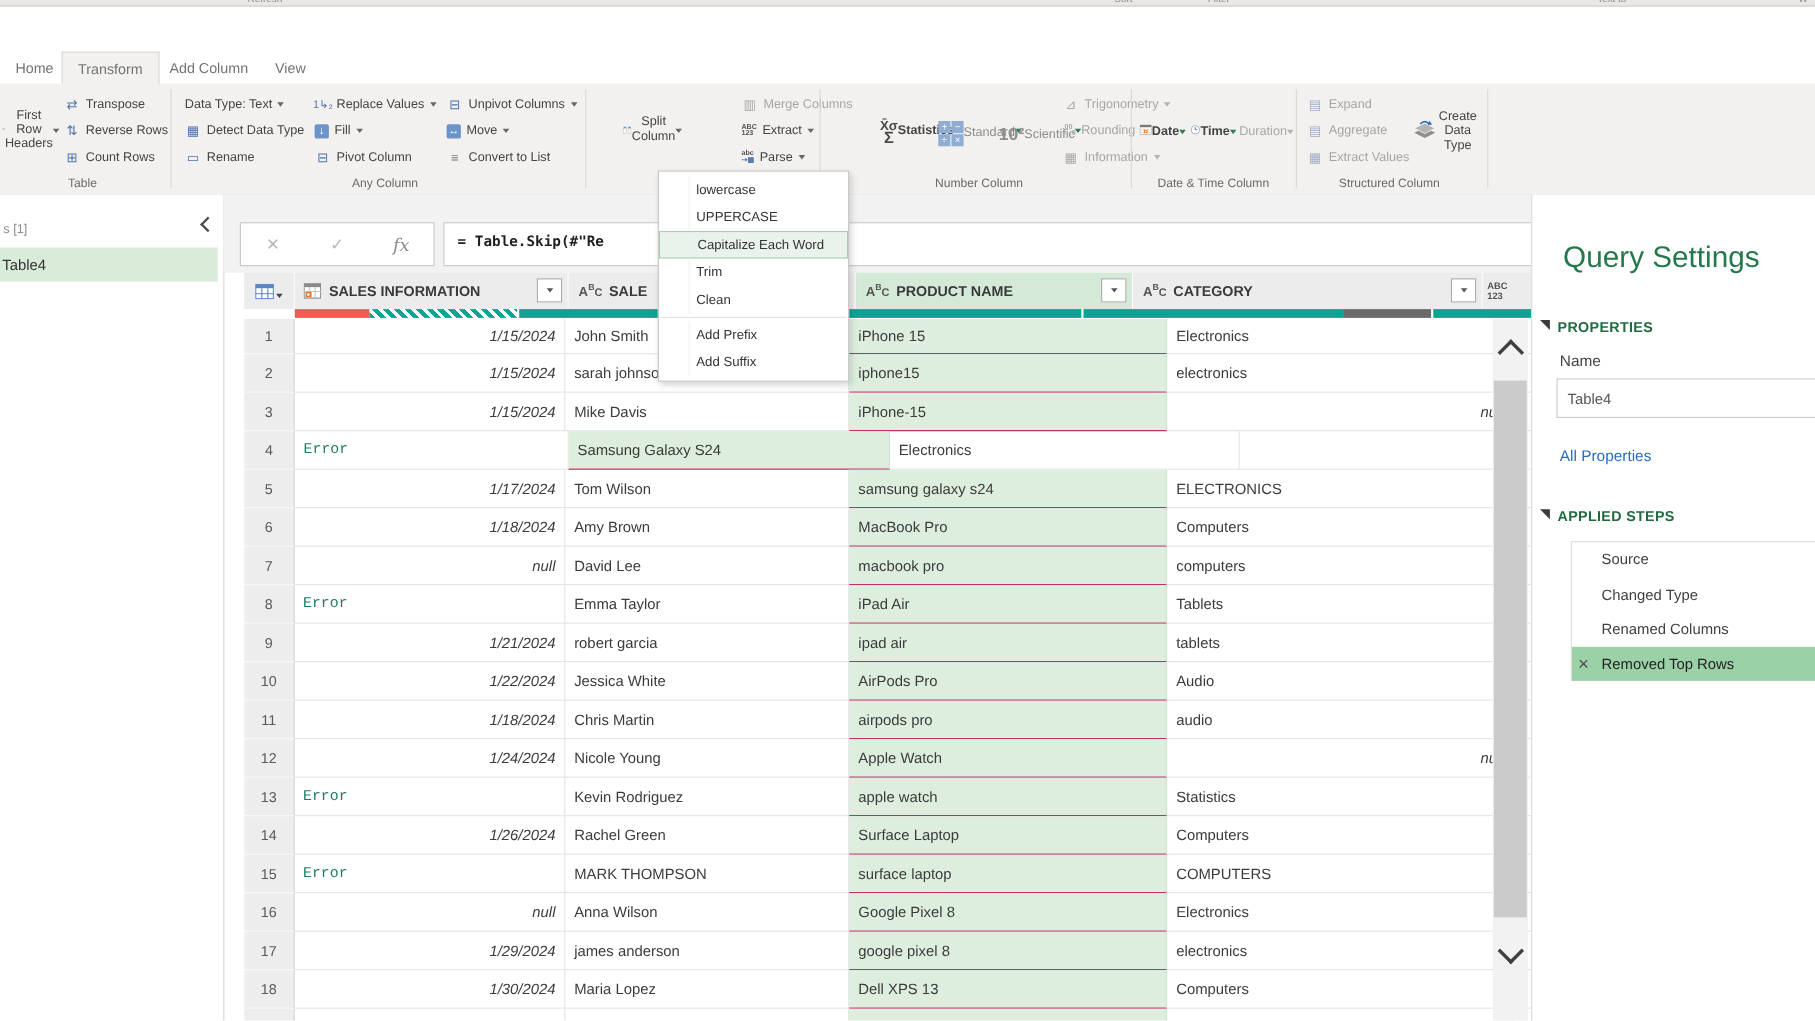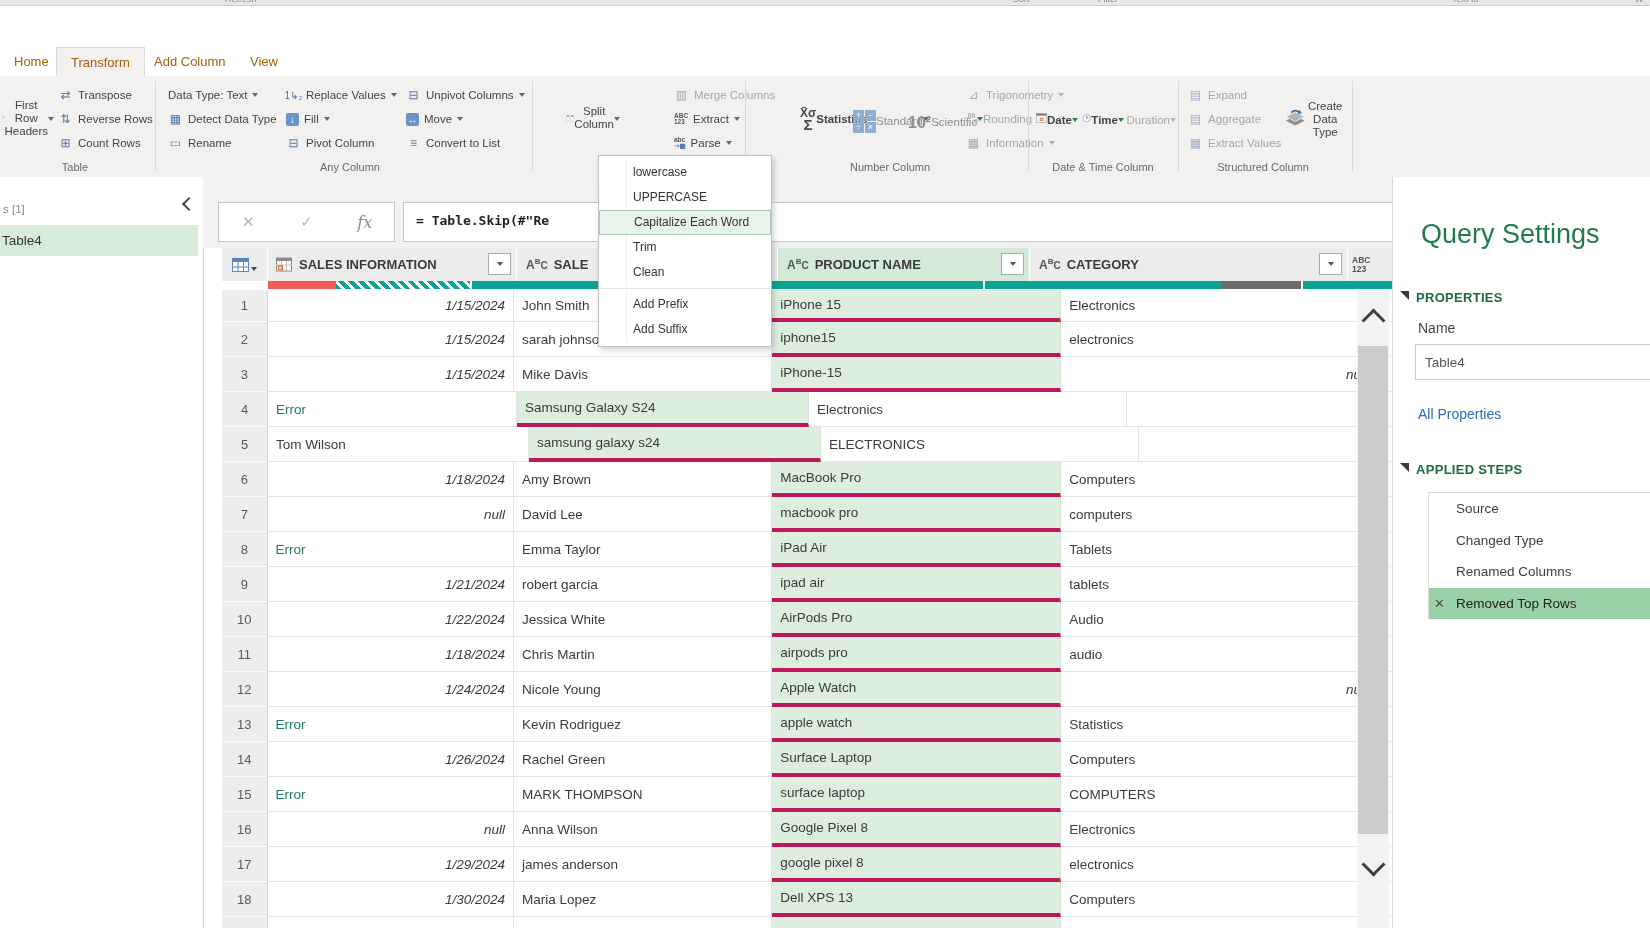--- a/index.html
+++ b/index.html
@@ -10,21 +10,21 @@
   #topstrip span{position:absolute;top:-6px;font-size:9px;color:#8a8a8a;}
   
   #titlebar{left:0;top:6px;width:1650px;height:34px;background:#fff;}
   .qat{left:7px;top:10px;width:12px;height:12px;}
   .qat .bar{position:absolute;left:1px;top:1px;width:9px;height:0;border-top:1.5px solid #555;}
   .qat .tri{position:absolute;left:2px;top:6px;}
   .tsep{left:24px;top:6px;width:0;height:20px;border-left:1px solid #c9c9c9;}
   #title{left:33px;top:8px;font-size:13px;color:#3b3b3b;}
   
   #tabrow{left:0;top:44px;width:1650px;height:32px;background:#fff;}
-  .tab{position:absolute;top:3px;height:29px;line-height:29px;font-size:13px;color:#a16207;padding:0 14px;}
+  .tab{position:absolute;top:3px;height:29px;line-height:29px;font-size:13px;color:#737373;padding:0 14px;}
   .tab.active{background:#f2f1f0;border:1px solid #d8d8d8;border-bottom:none;height:31px;}
   
   #ribbon{left:0;top:76px;width:1650px;height:101px;background:#f2f1f0;border-bottom:1px solid #d2d0ce;font-size:11.5px;color:#444;}
   .gsep{position:absolute;top:5px;height:90px;width:0;border-left:1px solid #dad8d6;}
   .glabel{position:absolute;top:85px;font-size:11px;color:#6a6a6a;text-align:center;}
   .rs{position:absolute;height:22px;display:flex;align-items:center;gap:5px;white-space:nowrap;}
   .rb{position:absolute;top:6px;height:72px;display:flex;flex-direction:row;align-items:center;justify-content:flex-start;text-align:center;line-height:13px;white-space:pre-line;}
   .dis{color:#a6a6a6;}
   .semi{color:#8c8c8c;}
   .tri{display:inline-block;width:0;height:0;border-left:3.5px solid transparent;border-right:3.5px solid transparent;border-top:4px solid #666;}
@@ -74,25 +74,25 @@
   #qbar{position:absolute;left:0;top:33px;height:9px;width:1170px;}
   .qseg{position:absolute;top:0;height:8px;}
   
   #rows{position:absolute;left:0;top:42px;width:1170px;height:638px;overflow:hidden;}
   .row{display:flex;height:35px;}
   .row.first{height:32px;}
   .cell{box-sizing:border-box;border-right:1px solid #e4e4e4;border-bottom:1px solid #e4e4e4;font-size:13.5px;color:#3b3b3b;display:flex;align-items:center;padding:0 8px;overflow:hidden;white-space:nowrap;}
   .cell.num{width:46px;background:#ededed;color:#5a5a5a;justify-content:center;border-right:1px solid #d8d8d8;border-bottom:1px solid #f8f8f8;padding:0;font-size:13px;}
   .c-date{width:249px;}
   .c-person{width:261px;}
-  .c-product{width:292px;background:#ddeede;border-right:1px solid #cde4d0;border-bottom:4px solid #be185d;}
+  .c-product{width:292px;background:#ddeede;border-right:1px solid #cde4d0;border-bottom:1px solid #be185d;}
   .c-category{width:318px;}
   .c-abc{flex:1;border-right:none;}
   .it-right{justify-content:flex-end;font-style:italic;}
-  .err{color:#1e7b63;}
+  .err{color:#1e7b63;font-family:Liberation Mono, monospace;}
   
   #vscroll{left:1357px;top:290px;width:32px;height:638px;background:#f2f2f2;z-index:10;}
   #vthumb{position:absolute;left:1px;top:56px;width:30px;height:488px;background:#cbcbcb;}
   .bigchev{display:inline-block;width:14px;height:14px;border-right:3px solid #3f3f3f;border-bottom:3px solid #3f3f3f;}
   #vs-up{position:absolute;left:8px;top:22px;transform:rotate(-135deg);}
   #vs-dn{position:absolute;left:8px;top:566px;transform:rotate(45deg);}
   
   #panel{left:1392px;top:177px;width:258px;height:751px;background:#fff;border-left:1px solid #d9d9d9;}
   #qs-title{position:absolute;left:28px;top:42px;font-size:27px;color:#24794b;font-weight:400;}
   .ptri{position:absolute;width:0;height:0;border-left:9px solid transparent;border-top:9px solid #3a3a3a;}
@@ -433,20 +433,21 @@
         </div>
         <div class="row">
           <div class="cell num">4</div>
           <div class="cell c-date err">Error</div>
           <div class="cell c-product">Samsung Galaxy S24</div>
           <div class="cell c-category">Electronics</div>
           <div class="cell c-abc"></div>
         </div>
         <div class="row">
           <div class="cell num">5</div>
+          <div class="cell c-date it-right">1/17/2024</div>
           <div class="cell c-person">Tom Wilson</div>
           <div class="cell c-product">samsung galaxy s24</div>
           <div class="cell c-category">ELECTRONICS</div>
           <div class="cell c-abc"></div>
         </div>
         <div class="row">
           <div class="cell num">6</div>
           <div class="cell c-date it-right">1/18/2024</div>
           <div class="cell c-person">Amy Brown</div>
           <div class="cell c-product">MacBook Pro</div>

